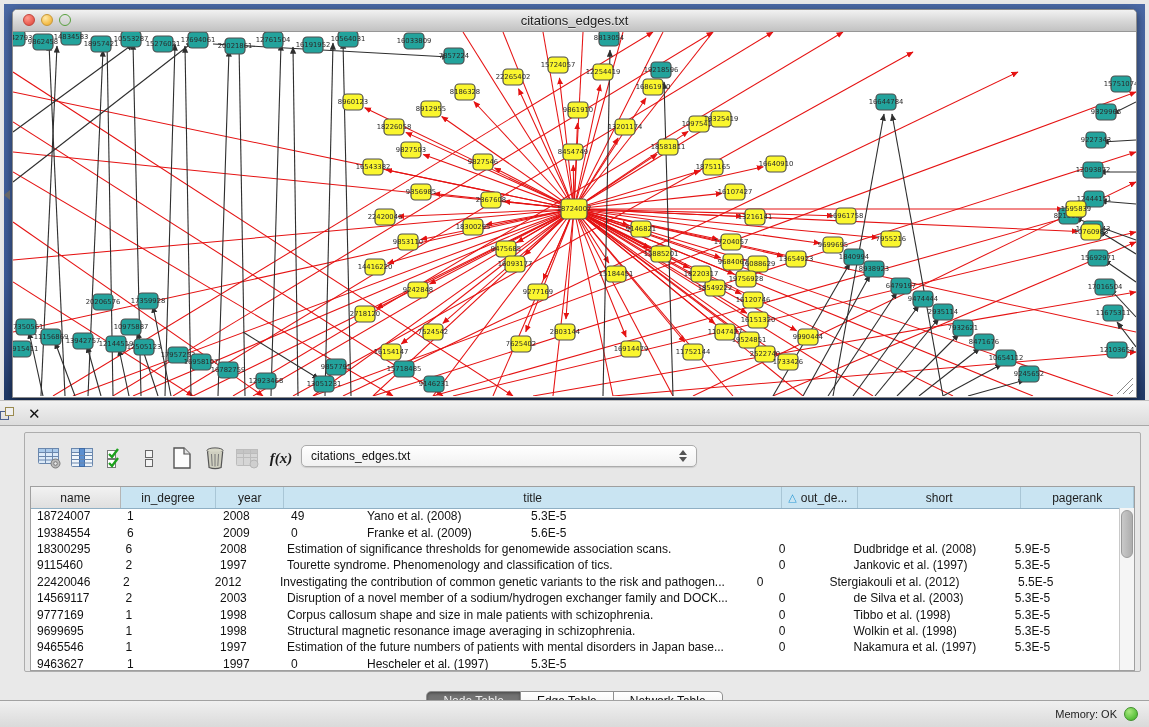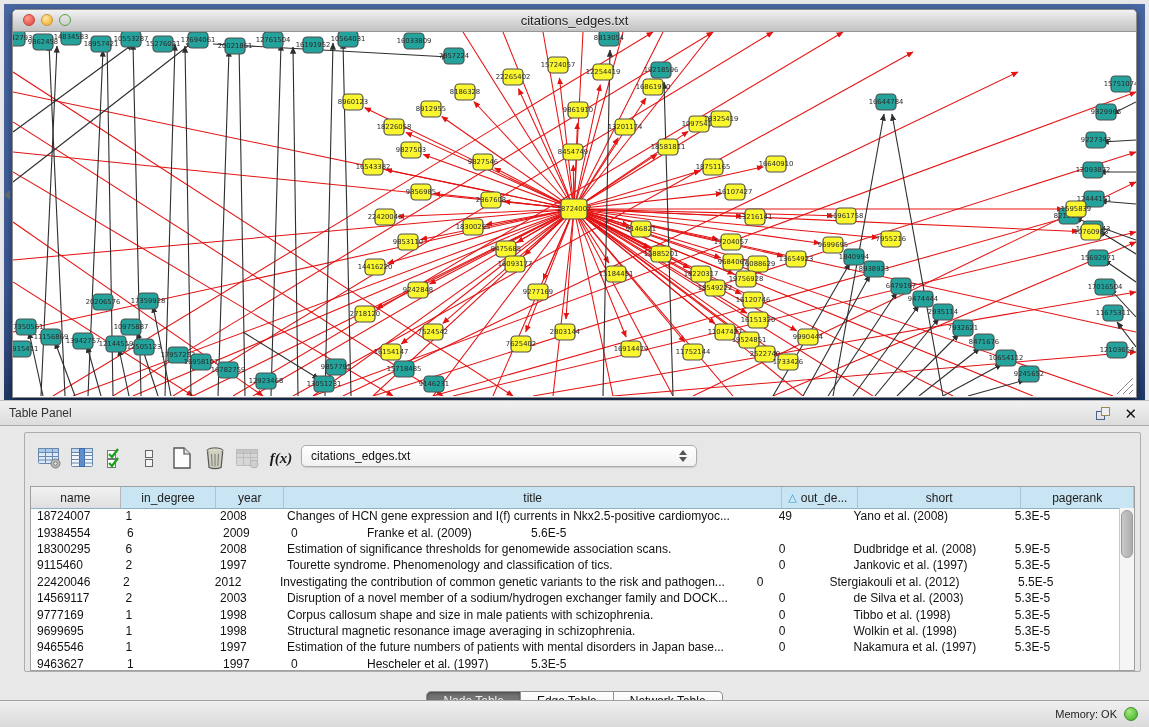--- a/index.html
+++ b/index.html
@@ -497,21 +497,20 @@
               <line x1="1110" y1="362" x2="1120" y2="352" stroke="#8a8a8a" stroke-width="1"></line>
               <line x1="1116" y1="362" x2="1120" y2="358" stroke="#8a8a8a" stroke-width="1"></line>
             </g>
         </svg>
       </div>
     </div>
     <div class="collapse-arrow"></div>
   </div>
 
   <div class="panel-titlebar">
-    <div class="panel-title">Table Panel</div>
     <div class="panel-title-icons">
       <div class="float-icon">
           <span class="sq1"></span>
           <span class="sq2"></span>
         </div>
       <div class="close-x">✕</div>
     </div>
   </div>
 
   <div class="panel-body">
@@ -615,21 +614,20 @@
             </div>
             <div class="th" style="width: 113px;">
               <span>pagerank</span>
             </div>
           </div>
         <div class="tbody" id="tbody">
             <div class="tr">
               <div class="td" style="width: 90px;">18724007</div>
               <div class="td" style="width: 96px;">1</div>
               <div class="td" style="width: 68px;">2008</div>
-              <div class="td" style="width: 500px;">Changes of HCN gene expression and I(f) currents in Nkx2.5-positive cardiomyoc...</div>
               <div class="td" style="width: 76px;">49</div>
               <div class="td" style="width: 164px;">Yano et al. (2008)</div>
               <div class="td" style="width: 113px;">5.3E-5</div>
             </div>
             <div class="tr">
               <div class="td" style="width: 90px;">19384554</div>
               <div class="td" style="width: 96px;">6</div>
               <div class="td" style="width: 68px;">2009</div>
               <div class="td" style="width: 76px;">0</div>
               <div class="td" style="width: 164px;">Franke et al. (2009)</div>

